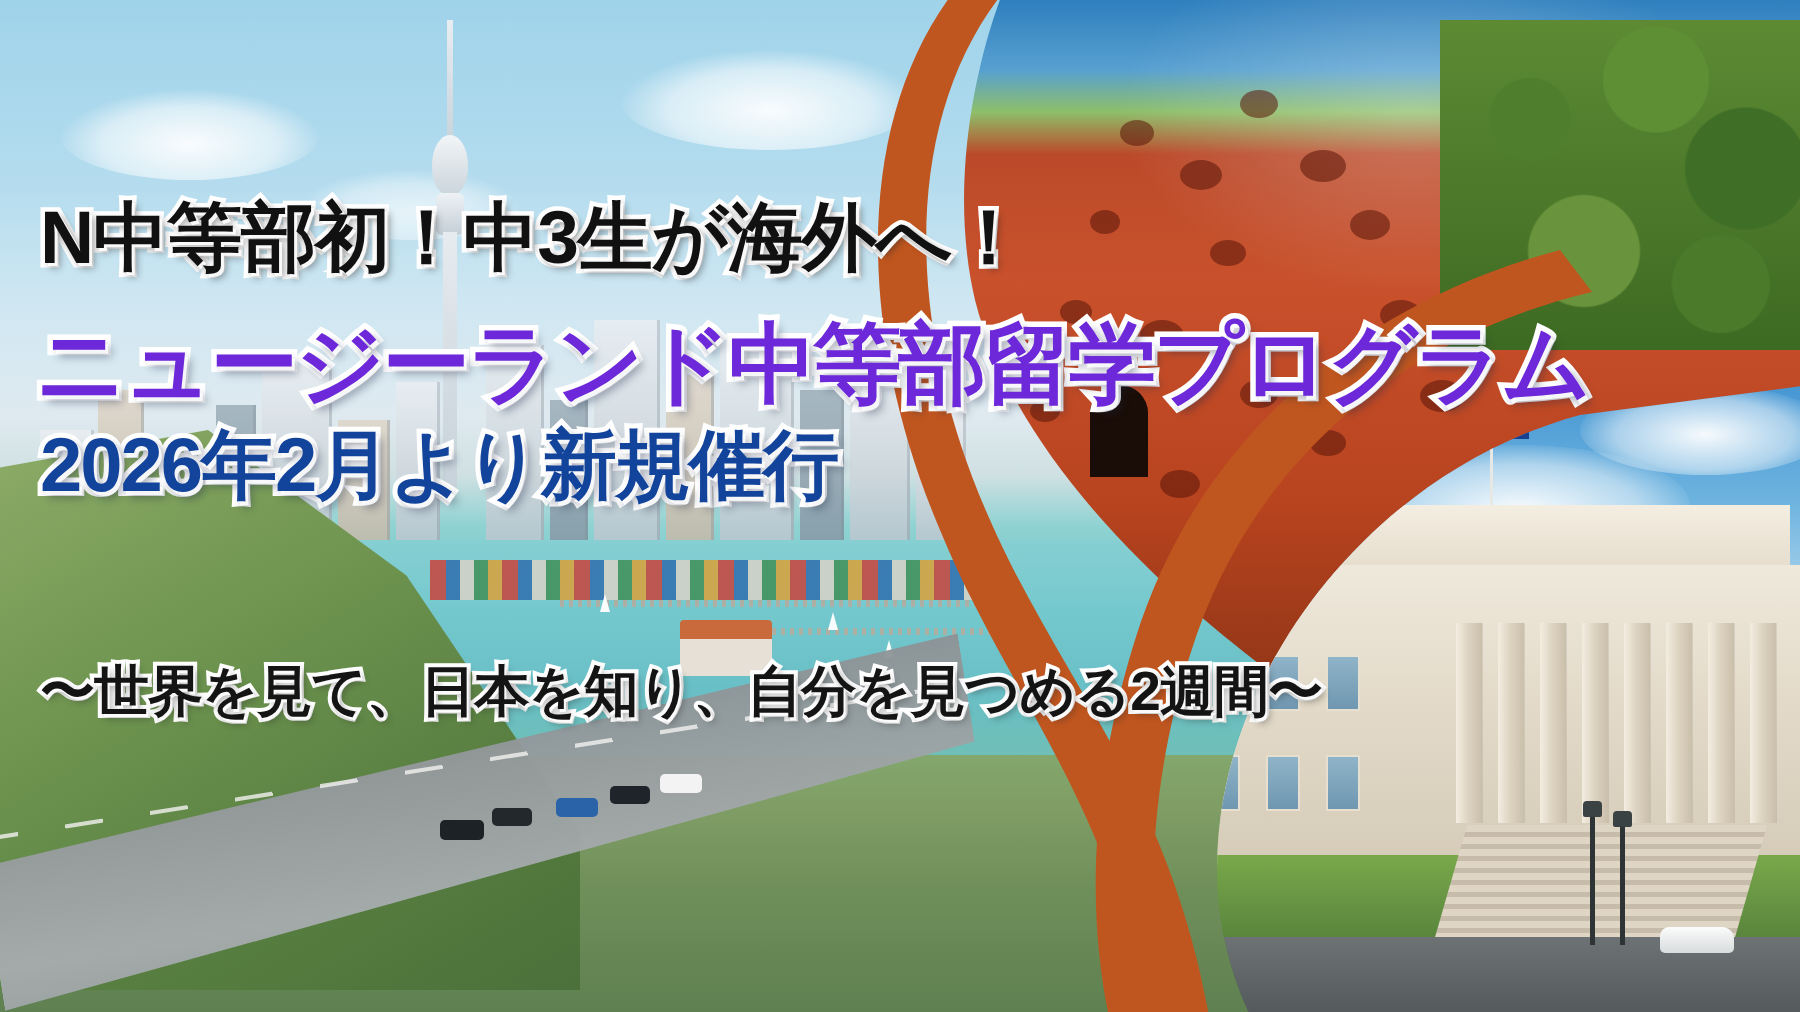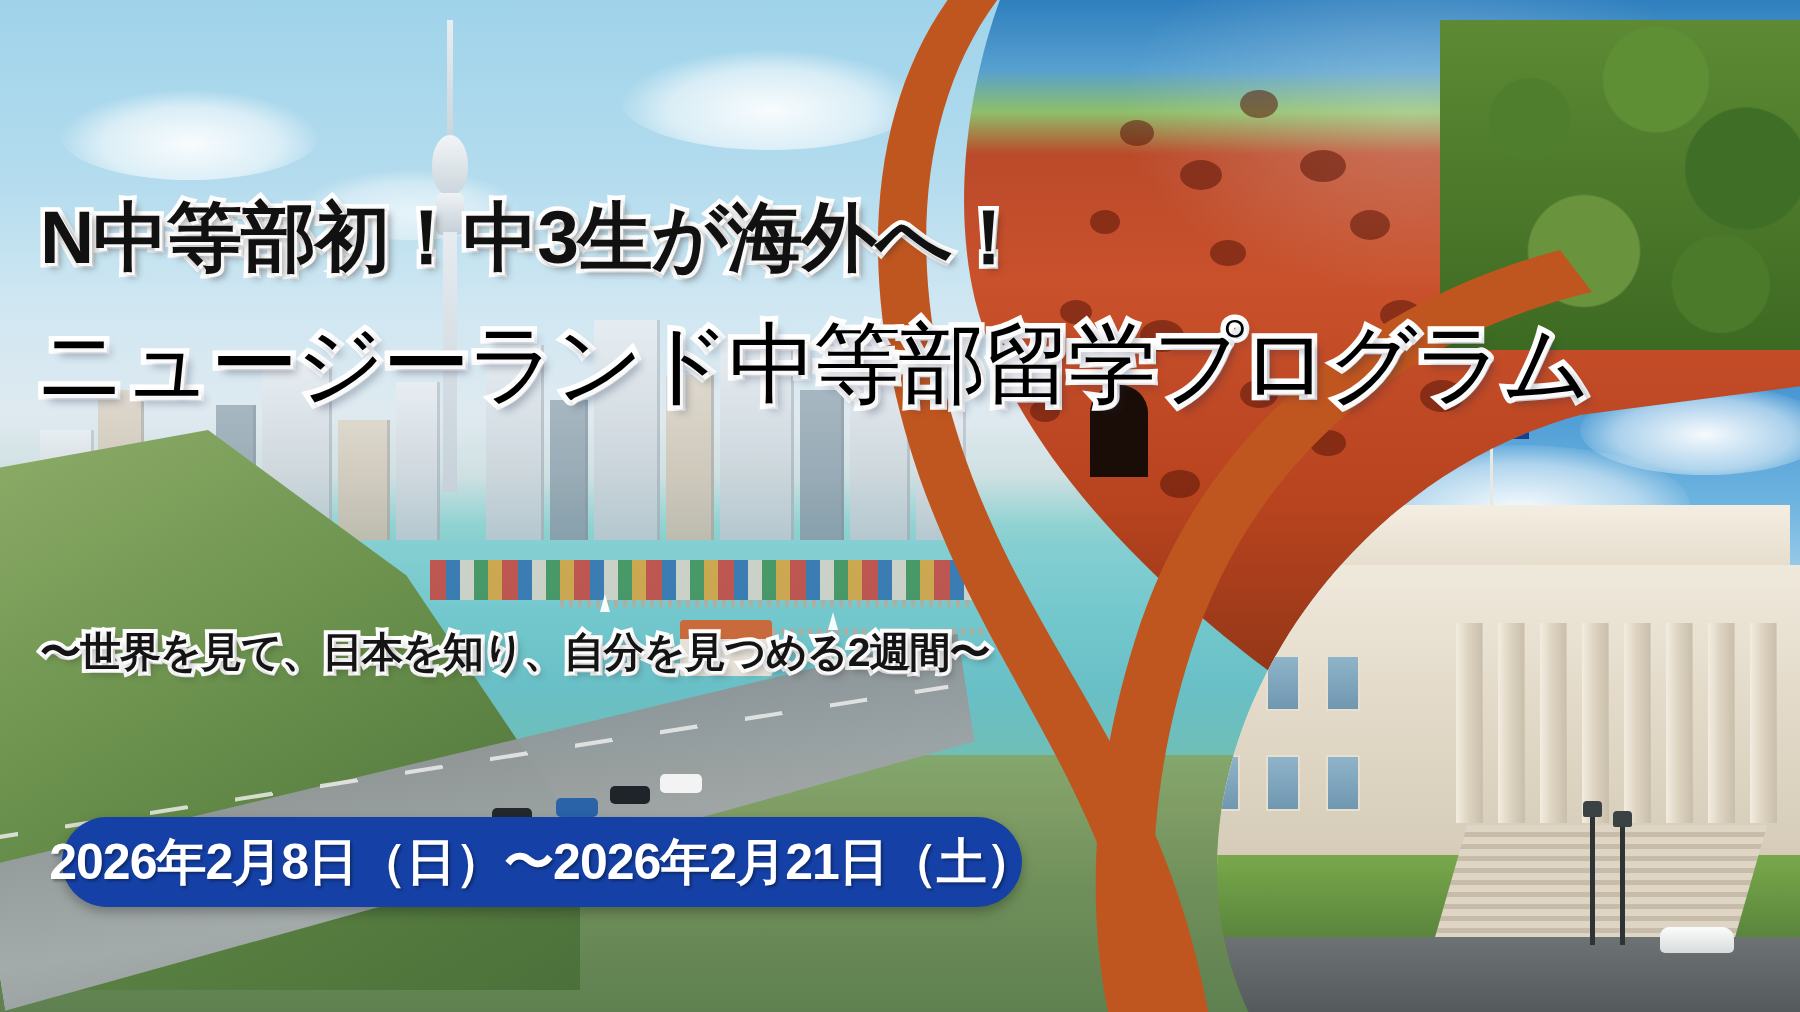--- a/index.html
+++ b/index.html
@@ -252,23 +252,23 @@
     paint-order: stroke fill;
     text-shadow:
       3px 3px 0 rgba(255,255,255,.9),
       5px 5px 7px rgba(40,40,40,.45);
   }
   .title-main {
     position: absolute;
     left: 36px;
     top: 292px;
     font-size: 88px;
-    font-weight: 400;
+    font-weight: 700;
     line-height: 1;
-    color: #000000;
+    color: #6d28d9;
     letter-spacing: -3px;
     white-space: nowrap;
     -webkit-text-stroke: 11px #ffffff;
     paint-order: stroke fill;
     text-shadow:
       3px 4px 0 rgba(255,255,255,.85),
       6px 7px 8px rgba(30,40,70,.40);
   }
   .title-sub {
     position: absolute;
@@ -282,22 +282,22 @@
     white-space: nowrap;
     -webkit-text-stroke: 10px #ffffff;
     paint-order: stroke fill;
     text-shadow:
       3px 4px 0 rgba(255,255,255,.85),
       6px 7px 8px rgba(30,40,70,.40);
   }
   .tagline {
     position: absolute;
     left: 40px;
-    top: 604px;
-    font-size: 41px;
+    top: 636px;
+    font-size: 55px;
     font-weight: 700;
     line-height: 1;
     color: #141414;
     letter-spacing: -1px;
     white-space: nowrap;
     -webkit-text-stroke: 8px #ffffff;
     paint-order: stroke fill;
     text-shadow:
       2px 3px 0 rgba(255,255,255,.9),
       4px 5px 7px rgba(40,40,40,.40);
@@ -460,22 +460,20 @@
              C 1148 930, 1143 805, 1190 655
              C 1252 455, 1410 335, 1592 292 Z" fill="#c0561f"></path>
   </svg>
 
   <div class="text-layer">
 
     <div class="headline">N中等部初！中3生が海外へ！</div>
 
     <div class="title-main">ニュージーランド中等部留学プログラム</div>
 
+    <div class="title-sub">2026年2月より新規催行</div>
 
     <div class="tagline">〜世界を見て、日本を知り、自分を見つめる2週間〜</div>
 
-    <div class="date-pill">
-      <span>2026年2月8日（日）〜2026年2月21日（土）</span>
-    </div>
 
   </div>
 
 </div>
 
 </body></html>

